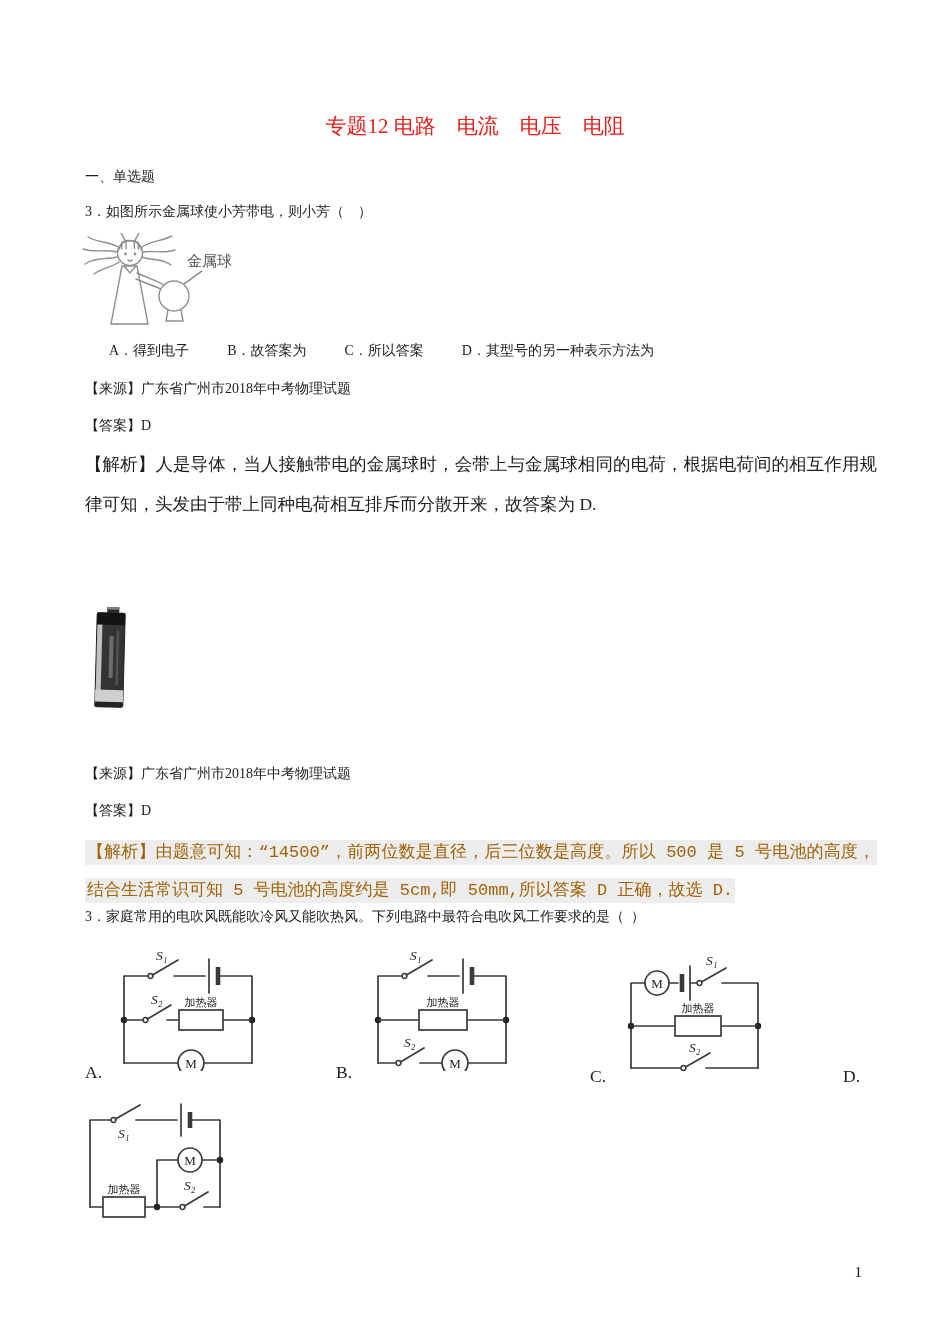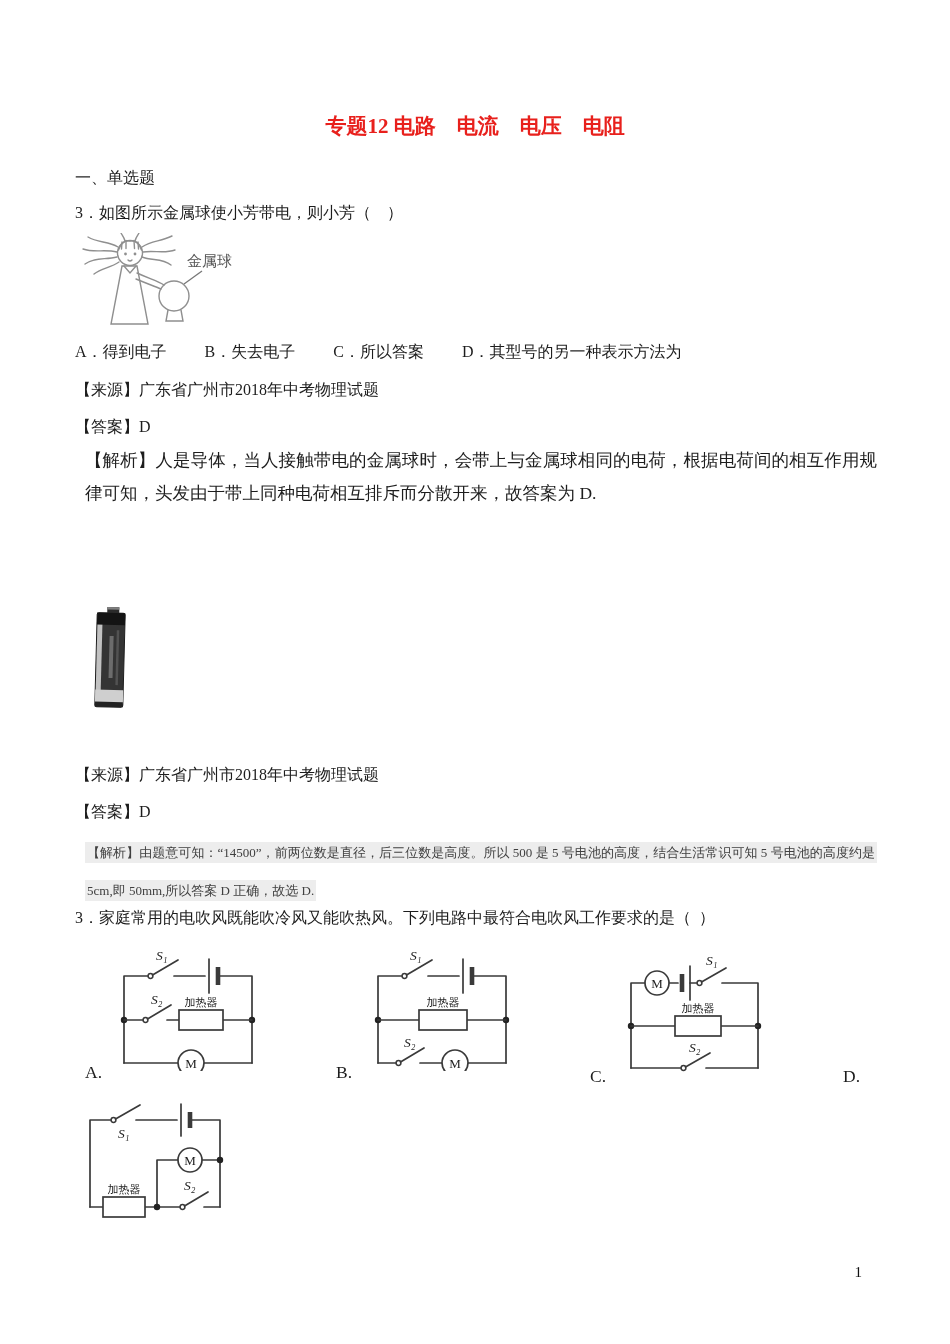--- a/index.html
+++ b/index.html
@@ -1,25 +1,25 @@
 <!DOCTYPE html>
 <html><head>
 <meta charset="utf-8">
 <style>
   html,body{margin:0;padding:0;background:#ffffff;}
   .page{position:relative;width:950px;height:1344px;background:#ffffff;overflow:hidden;
         font-family:"Liberation Serif","DejaVu Serif",serif;color:#1d1d1d;}
   .title{position:absolute;top:112px;left:0;width:100%;text-align:center;
-         font-size:21px;font-weight:bold;color:#e8201c;}
-  .line{position:absolute;left:75px;font-size:16px;white-space:pre;}
-  .para{position:absolute;left:85px;width:792px;font-size:17.5px;line-height:33px;text-align:justify;}
-  .options{display:flex;gap:38px;}
+         font-size:21px;font-weight:normal;color:#e8201c;}
+  .line{position:absolute;left:85px;font-size:14px;white-space:pre;}
+  .para{position:absolute;left:85px;width:792px;font-size:17.5px;line-height:40px;text-align:justify;}
+  .options{display:flex;gap:38px;margin-left:24px;}
   .options span{white-space:pre;}
-  .red{font-family:Liberation Serif, serif;color:#404040;
-       line-height:38px;font-size:13px;}
+  .red{font-family:Liberation Mono, monospace;color:#a16207;
+       line-height:38px;font-size:17px;}
   .hl{background:#ededed;padding:3px 2px;box-decoration-break:clone;-webkit-box-decoration-break:clone;}
   .fig{position:absolute;}
   .circ-letter{position:absolute;font-size:17.5px;}
   .pagenum{position:absolute;top:1264px;right:88px;font-size:15px;color:#111;}
   
   .wire{stroke:#3a3a3a;stroke-width:1.7;fill:none;stroke-linecap:round;}
   .thick{stroke:#3a3a3a;stroke-width:4.6;fill:none;}
   .pivot{fill:#ffffff;stroke:#3a3a3a;stroke-width:1.5;}
   .dot{fill:#222222;}
   .comp{fill:#ffffff;stroke:#3a3a3a;stroke-width:1.7;}
@@ -66,21 +66,21 @@
     <g class="sketch">
       <circle cx="94" cy="63" r="15"></circle>
       <path d="M88,77 L86,88 L103,88 L101,77"></path>
     </g>
     <line x1="122" y1="38" x2="104" y2="51" stroke="#777" stroke-width="1.3"></line>
     <text x="107" y="33" class="figlabel">金属球</text>
   </svg>
 
   <div class="line options" style="top:342px">
     <span>A．得到电子</span>
-    <span>B．失去电子</span>
+    <span>B．故答案为</span>
     <span>C．所以答案</span>
     <span>D．其型号的另一种表示方法为</span>
   </div>
 
   <div class="line" style="top:380px">【来源】广东省广州市2018年中考物理试题</div>
   <div class="line" style="top:417px">【答案】D</div>
   <div class="para" style="top:444px">【解析】人是导体，当人接触带电的金属球时，会带上与金属球相同的电荷，根据电荷间的相互作用规律可知，头发由于带上同种电荷相互排斥而分散开来，故答案为 D.</div>
 
 
   <svg class="fig" style="top:600px;left:85px" width="52" height="120" viewBox="0 0 52 120">

